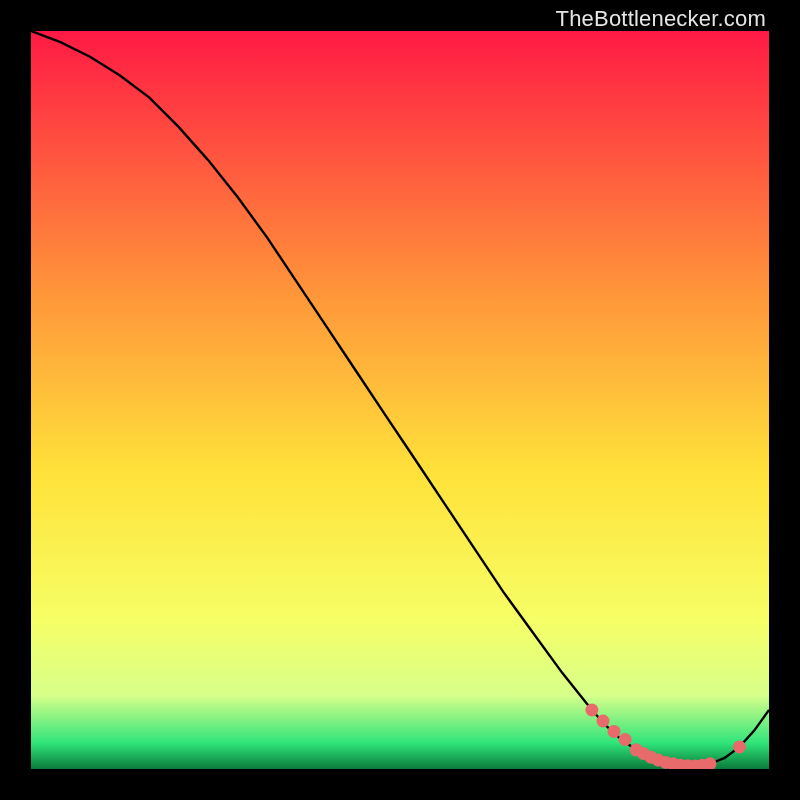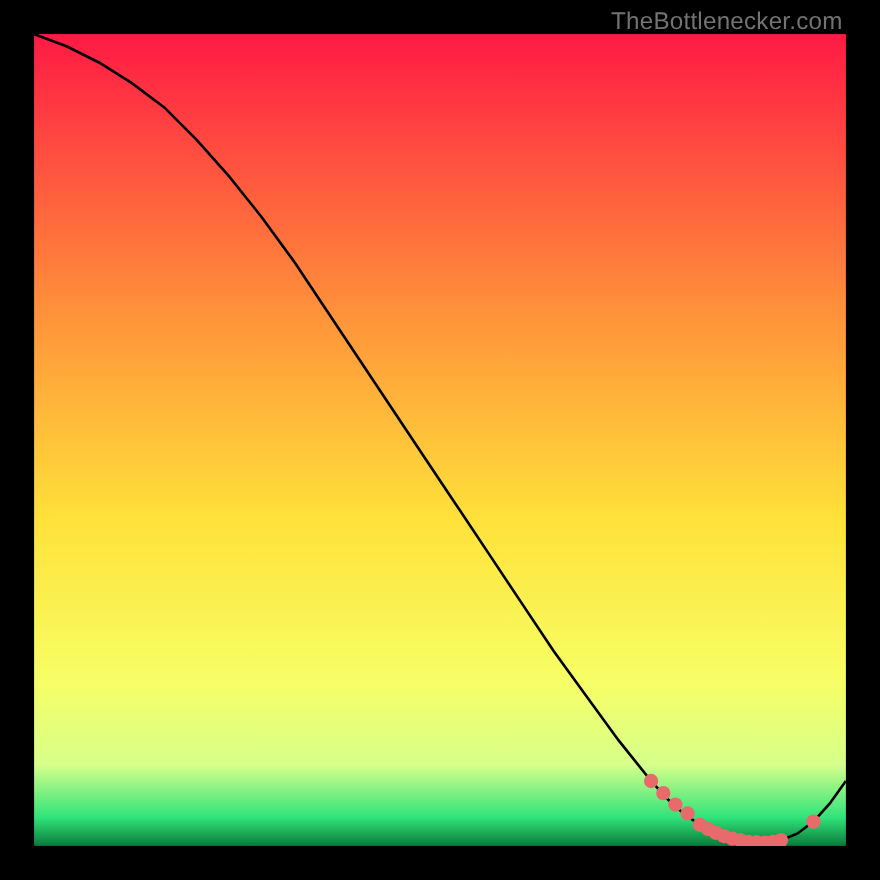--- a/index.html
+++ b/index.html
@@ -23,21 +23,21 @@
     position: absolute;
     left: 0;
     top: 0;
     width: 738px;
     height: 738px;
   }
   .watermark {
     position: absolute;
     top: 6px;
     right: 34px;
-    color: #737373;
+    color: #e5e5e5;
     font-size: 22px;
     letter-spacing: 0.2px;
     font-weight: 500;
   }
 </style>
 </head>
 <body>
 
 <div class="frame">
   <svg class="plot" viewBox="0 0 738 738" preserveAspectRatio="none">

